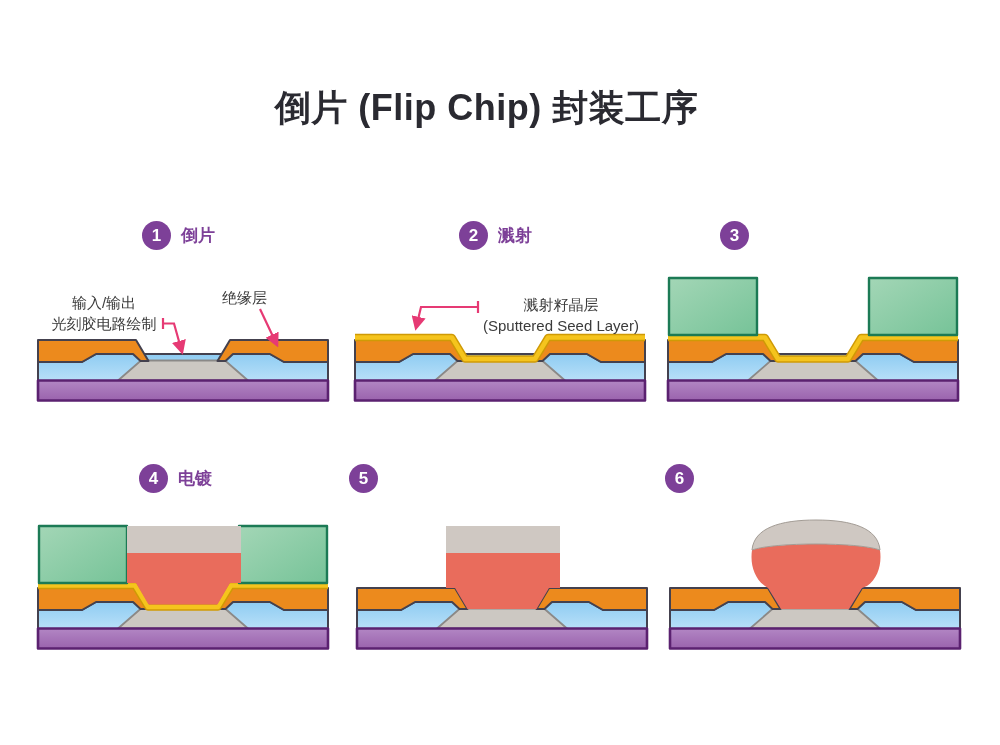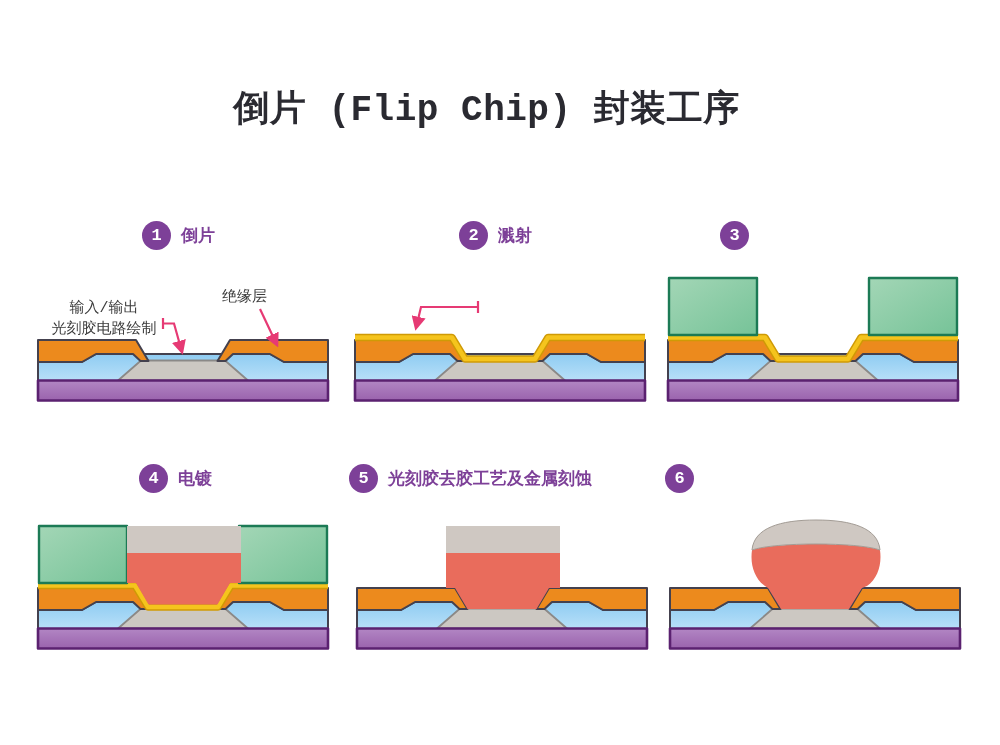--- a/index.html
+++ b/index.html
@@ -1,17 +1,17 @@
 <!DOCTYPE html>
 <html style="--accent: #7d4098; --title-text: #2a2a31; --label-text: #3b3b3b;"><head>
 <meta charset="utf-8">
 <style>
   html,body{margin:0;padding:0;background:#ffffff;}
   .page{position:relative;width:973px;height:745px;background:#fff;overflow:hidden;
-        font-family:Liberation Mono, monospace;}
+        font-family:Liberation Sans, sans-serif;}
   .title{position:absolute;top:84px;left:0;right:0;text-align:center;
          font-size:36px;font-weight:bold;letter-spacing:.5px;color:var(--title-text,#2a2a31);}
   .hdr{position:absolute;display:flex;align-items:center;gap:10px;}
   .hdr .num{width:29px;height:29px;border-radius:50%;background:var(--accent,#7d4098);
             color:#fff;font-weight:bold;font-size:17px;display:flex;
             align-items:center;justify-content:center;flex:0 0 auto;}
   .hdr .lbl{font-size:17px;font-weight:bold;color:var(--accent,#7d4098);white-space:nowrap;}
   .cell{position:absolute;width:300px;height:146px;}
   .cell svg{position:absolute;left:0;top:0;}
   .callout{position:absolute;font-size:15px;line-height:21px;color:var(--label-text,#3b3b3b);
@@ -36,21 +36,20 @@
   </div>
   <div class="hdr" style="left:720px;top:221px;">
     <span class="num">3</span>
   </div>
   <div class="hdr" style="left:139px;top:464px;">
     <span class="num">4</span>
     <span class="lbl">电镀</span>
   </div>
   <div class="hdr" style="left:349px;top:464px;">
     <span class="num">5</span>
-    <span class="lbl">光刻胶去胶工艺及金属刻蚀</span>
   </div>
   <div class="hdr" style="left:665px;top:464px;">
     <span class="num">6</span>
   </div>
 
   <div class="cell" id="cell-1" style="left:33px;top:262px;">
     <svg id="dsvg-1" width="300" height="146" viewBox="0 0 300 146">
         <defs>
           <linearGradient id="u1-blue" x1="0" y1="0" x2="0" y2="1">
             <stop offset="0%" stop-color="#8fccf2"></stop>
@@ -72,21 +71,21 @@
           <path d="M2,22 L46,22 L60,14 L234,14 L248,22 L292,22 L292,52 L2,52 Z" fill="url(#u1-blue)" stroke="#44414e" stroke-width="2" stroke-linejoin="round"></path>
           <path d="M82,40.5 L105,20.5 L189,20.5 L212,40.5 Z" fill="#ccc8c2" stroke="#8b8987" stroke-width="1.8" stroke-linejoin="round"></path>
           <path d="M2,40.5 L292,40.5 L292,60.5 L2,60.5 Z" fill="url(#u1-sub)" stroke="#5b2170" stroke-width="2.6" stroke-linejoin="round"></path>
           <path d="M2,0 L100,0 L112.5,21 L104.5,21 L97,14 L60,14 L46,22 L2,22 Z" fill="#ec8a1d" stroke="#44414e" stroke-width="2" stroke-linejoin="round"></path>
           <path d="M292,0 L194,0 L181.5,21 L189.5,21 L197,14 L234,14 L248,22 L292,22 Z" fill="#ec8a1d" stroke="#44414e" stroke-width="2" stroke-linejoin="round"></path>
         </g>
         <path d="M130,56 L130,67" fill="none" stroke="#e63a74" stroke-width="2.2"></path>
         <path d="M129,61.5 L141,61.5 L149,90" fill="none" stroke="#e63a74" stroke-width="2.2" marker-end="url(#u1-ah)"></path>
         <path d="M227,47 L244,83" fill="none" stroke="#e63a74" stroke-width="2.2" marker-end="url(#u1-ah)"></path>
       </svg>
-    <div class="callout centered" style="left:8px;top:36px;width:126px;">
+    <div class="callout centered" style="left:8px;top:30px;width:126px;">
       <span class="cline">输入/输出</span>
       <span class="cline">光刻胶电路绘制</span>
     </div>
     <div class="callout" style="left:189px;top:25px;">
       <span class="cline">绝缘层</span>
     </div>
   </div>
 
   <div class="cell" id="cell-2" style="left:350px;top:262px;">
     <svg id="dsvg-2" width="300" height="146" viewBox="0 0 300 146">
@@ -112,20 +111,24 @@
           <path d="M82,40.5 L105,20.5 L189,20.5 L212,40.5 Z" fill="#ccc8c2" stroke="#8b8987" stroke-width="1.8" stroke-linejoin="round"></path>
           <path d="M2,40.5 L292,40.5 L292,60.5 L2,60.5 Z" fill="url(#u2-sub)" stroke="#5b2170" stroke-width="2.6" stroke-linejoin="round"></path>
           <path d="M2,0 L100,0 L112.5,21 L104.5,21 L97,14 L60,14 L46,22 L2,22 Z" fill="#ec8a1d" stroke="#44414e" stroke-width="2" stroke-linejoin="round"></path>
           <path d="M292,0 L194,0 L181.5,21 L189.5,21 L197,14 L234,14 L248,22 L292,22 Z" fill="#ec8a1d" stroke="#44414e" stroke-width="2" stroke-linejoin="round"></path>
           <path d="M2,-2.5 L99,-2.5 L112,19 L182,19 L195,-2.5 L292,-2.5" fill="none" stroke="#cf9a06" stroke-width="7.5" stroke-linejoin="round"></path>
           <path d="M2,-2.5 L99,-2.5 L112,19 L182,19 L195,-2.5 L292,-2.5" fill="none" stroke="#f5c41d" stroke-width="4.5" stroke-linejoin="round"></path>
         </g>
         <path d="M128,39 L128,51" fill="none" stroke="#e63a74" stroke-width="2.2"></path>
         <path d="M128,45 L71,45 L66,66" fill="none" stroke="#e63a74" stroke-width="2.2" marker-end="url(#u2-ah)"></path>
       </svg>
+    <div class="callout" style="left:133px;top:32px;">
+      <span class="cline">溅射籽晶层</span>
+      <span class="cline">(Sputtered Seed Layer)</span>
+    </div>
   </div>
 
   <div class="cell" id="cell-3" style="left:663px;top:262px;">
     <svg id="dsvg-3" width="300" height="146" viewBox="0 0 300 146">
         <defs>
           <linearGradient id="u3-blue" x1="0" y1="0" x2="0" y2="1">
             <stop offset="0%" stop-color="#8fccf2"></stop>
             <stop offset="100%" stop-color="#c9e8fb"></stop>
           </linearGradient>
           <linearGradient id="u3-sub" x1="0" y1="0" x2="0" y2="1">

